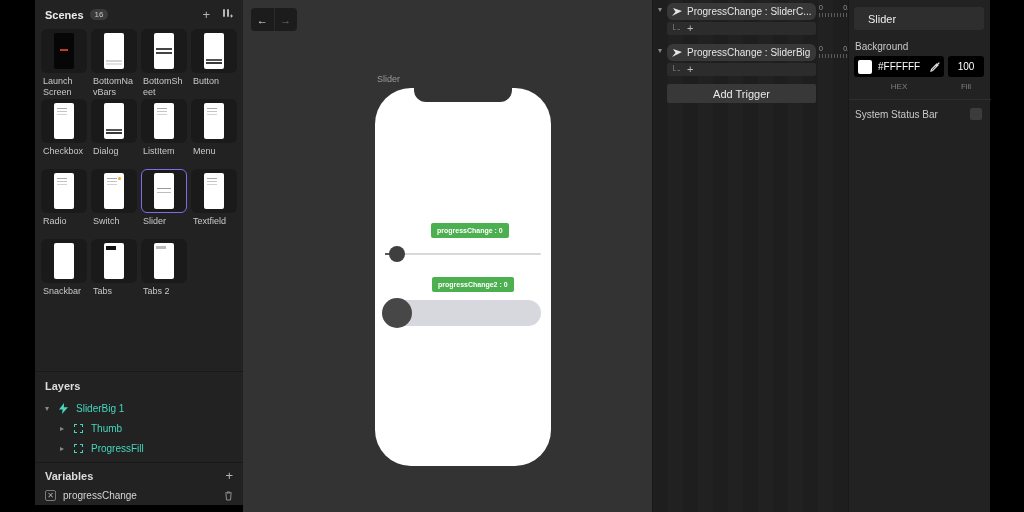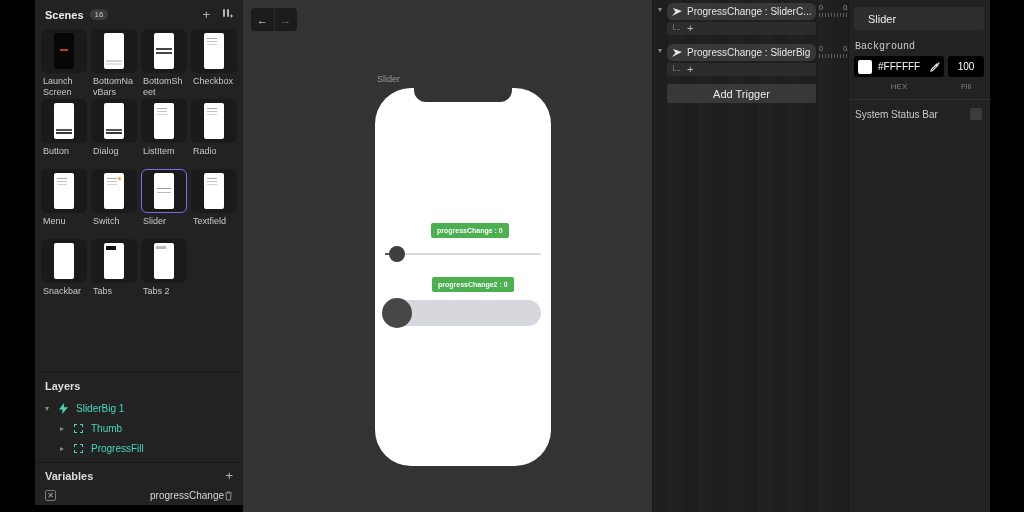--- a/index.html
+++ b/index.html
@@ -34,21 +34,21 @@
 
   .layers-section { height:90px; padding:8px 10px 0 10px; }
   .panel-title { font-size:11px; font-weight:bold; color:#dddddd; }
   .layer-row { height:20px; display:flex; align-items:center; cursor:pointer; }
   .layer-row.indent { padding-left:15px; }
   .caret { width:14px; color:#8a8a8a; font-size:8px; }
   .layer-icon { width:14px; display:flex; align-items:center; }
   .frame-box { width:9px; height:9px; border:1px dashed #45d6bd; }
   .layer-name { font-size:10px; color:#45d6bd; margin-left:3px; }
 
-  .variables-section { height:43px; border-top:1px solid #191919; padding:6px 10px 0 10px;text-align:right; }
+  .variables-section { height:43px; border-top:1px solid #191919; padding:6px 10px 0 10px; }
   .vars-header { display:flex; align-items:center; }
   .vars-header .spacer { flex:1; }
   .var-row { margin-top:8px; display:flex; align-items:center; }
   .var-box-icon { width:11px; height:11px; border:1px solid #7a7a7a; border-radius:2px; color:#aaa; font-size:8px; display:flex; align-items:center; justify-content:center; }
   .var-name { font-size:10px; color:#d5d5d5; margin-left:7px; flex:1; }
   .sidebar-footer { height:7px; background:#000; margin-top:auto; }
 
   
   .canvas { position:absolute; left:243px; top:0; width:409px; height:512px; background:#333333; }
   .nav-group { position:absolute; left:8px; top:8px; width:46px; height:23px; background:#1c1c1c; border-radius:4px; display:flex; }
@@ -78,21 +78,21 @@
   .sub-corner { width:7px; height:6px; border-left:1px dashed #666; border-bottom:1px dashed #666; margin-top:-3px; }
   .sub-add { color:#bdbdbd; font-size:11px; margin-left:7px; cursor:pointer; line-height:1; }
   .ruler { position:absolute; left:166px; width:30px; }
   .ruler-nums { display:flex; justify-content:space-between; font-size:7px; color:#999; }
   .ruler-ticks { margin-top:2px; height:4px; background:repeating-linear-gradient(90deg, #5a5a5a 0 1px, transparent 1px 3px); }
   .add-trigger { position:absolute; left:14px; top:84px; width:149px; height:19px; background:#383838; border-radius:2px; display:flex; align-items:center; justify-content:center; font-size:11px; color:#eaeaea; cursor:pointer; }
 
   
   .props { position:absolute; left:848px; top:0; width:142px; height:512px; background:#222222; border-left:1px solid #181818; }
   .props-title-box { position:absolute; left:5px; top:7px; width:130px; height:23px; background:#2e2e2e; border-radius:3px; display:flex; align-items:center; padding-left:14px; font-size:11px; color:#ededed; }
-  .bg-label { position:absolute; left:6px; top:41px; font-size:10px; color:#c9c9c9;font-family:Liberation Mono, monospace; }
+  .bg-label { position:absolute; left:6px; top:41px; font-size:10px; color:#c9c9c9; }
   .hex-box { position:absolute; left:5px; top:56px; width:90px; height:21px; background:#000; border-radius:3px; display:flex; align-items:center; padding:0 4px; }
   .swatch { width:14px; height:14px; background:#ffffff; border-radius:2px; }
   .hex-text { font-size:10px; color:#fff; margin-left:6px; flex:1; }
   .dropper { display:flex; }
   .fill-box { position:absolute; left:99px; top:56px; width:36px; height:21px; background:#000; border-radius:3px; display:flex; align-items:center; justify-content:center; font-size:10px; color:#fff; }
   .hex-cap { position:absolute; left:5px; top:82px; width:90px; text-align:center; font-size:8px; color:#7e7e7e; }
   .fill-cap { position:absolute; left:99px; top:82px; width:36px; text-align:center; font-size:8px; color:#7e7e7e; }
   .props-divider { position:absolute; left:0; top:99px; width:142px; border-top:1px solid #2d2d2d; }
   .status-label { position:absolute; left:6px; top:109px; font-size:10px; color:#c9c9c9; }
   .status-check { position:absolute; left:121px; top:108px; width:12px; height:12px; background:#3c3c3c; border-radius:2px; cursor:pointer; }
@@ -131,53 +131,53 @@
             <div class="scene-label">BottomNavBars</div>
           </div>
         <div class="scene-cell">
             <div class="thumb-box">
               <div class="mini" data-variant="bars-mid"></div>
             </div>
             <div class="scene-label">BottomSheet</div>
           </div>
         <div class="scene-cell">
             <div class="thumb-box">
+              <div class="mini" data-variant="bar-bottom"></div>
+            </div>
+            <div class="scene-label">Button</div>
+          </div>
+        <div class="scene-cell">
+            <div class="thumb-box">
               <div class="mini" data-variant="lines-top"></div>
             </div>
             <div class="scene-label">Checkbox</div>
           </div>
         <div class="scene-cell">
             <div class="thumb-box">
               <div class="mini" data-variant="bar-bottom"></div>
             </div>
-            <div class="scene-label">Button</div>
-          </div>
-        <div class="scene-cell">
-            <div class="thumb-box">
-              <div class="mini" data-variant="bar-bottom"></div>
-            </div>
             <div class="scene-label">Dialog</div>
           </div>
         <div class="scene-cell">
             <div class="thumb-box">
               <div class="mini" data-variant="lines-top"></div>
             </div>
             <div class="scene-label">ListItem</div>
           </div>
         <div class="scene-cell">
             <div class="thumb-box">
               <div class="mini" data-variant="lines-top"></div>
             </div>
+            <div class="scene-label">Menu</div>
+          </div>
+        <div class="scene-cell">
+            <div class="thumb-box">
+              <div class="mini" data-variant="lines-top"></div>
+            </div>
             <div class="scene-label">Radio</div>
-          </div>
-        <div class="scene-cell">
-            <div class="thumb-box">
-              <div class="mini" data-variant="lines-top"></div>
-            </div>
-            <div class="scene-label">Menu</div>
           </div>
         <div class="scene-cell">
             <div class="thumb-box">
               <div class="mini" data-variant="switch"></div>
             </div>
             <div class="scene-label">Switch</div>
           </div>
         <div class="scene-cell" data-selected="true">
             <div class="thumb-box">
               <div class="mini" data-variant="lines-mid"></div>

